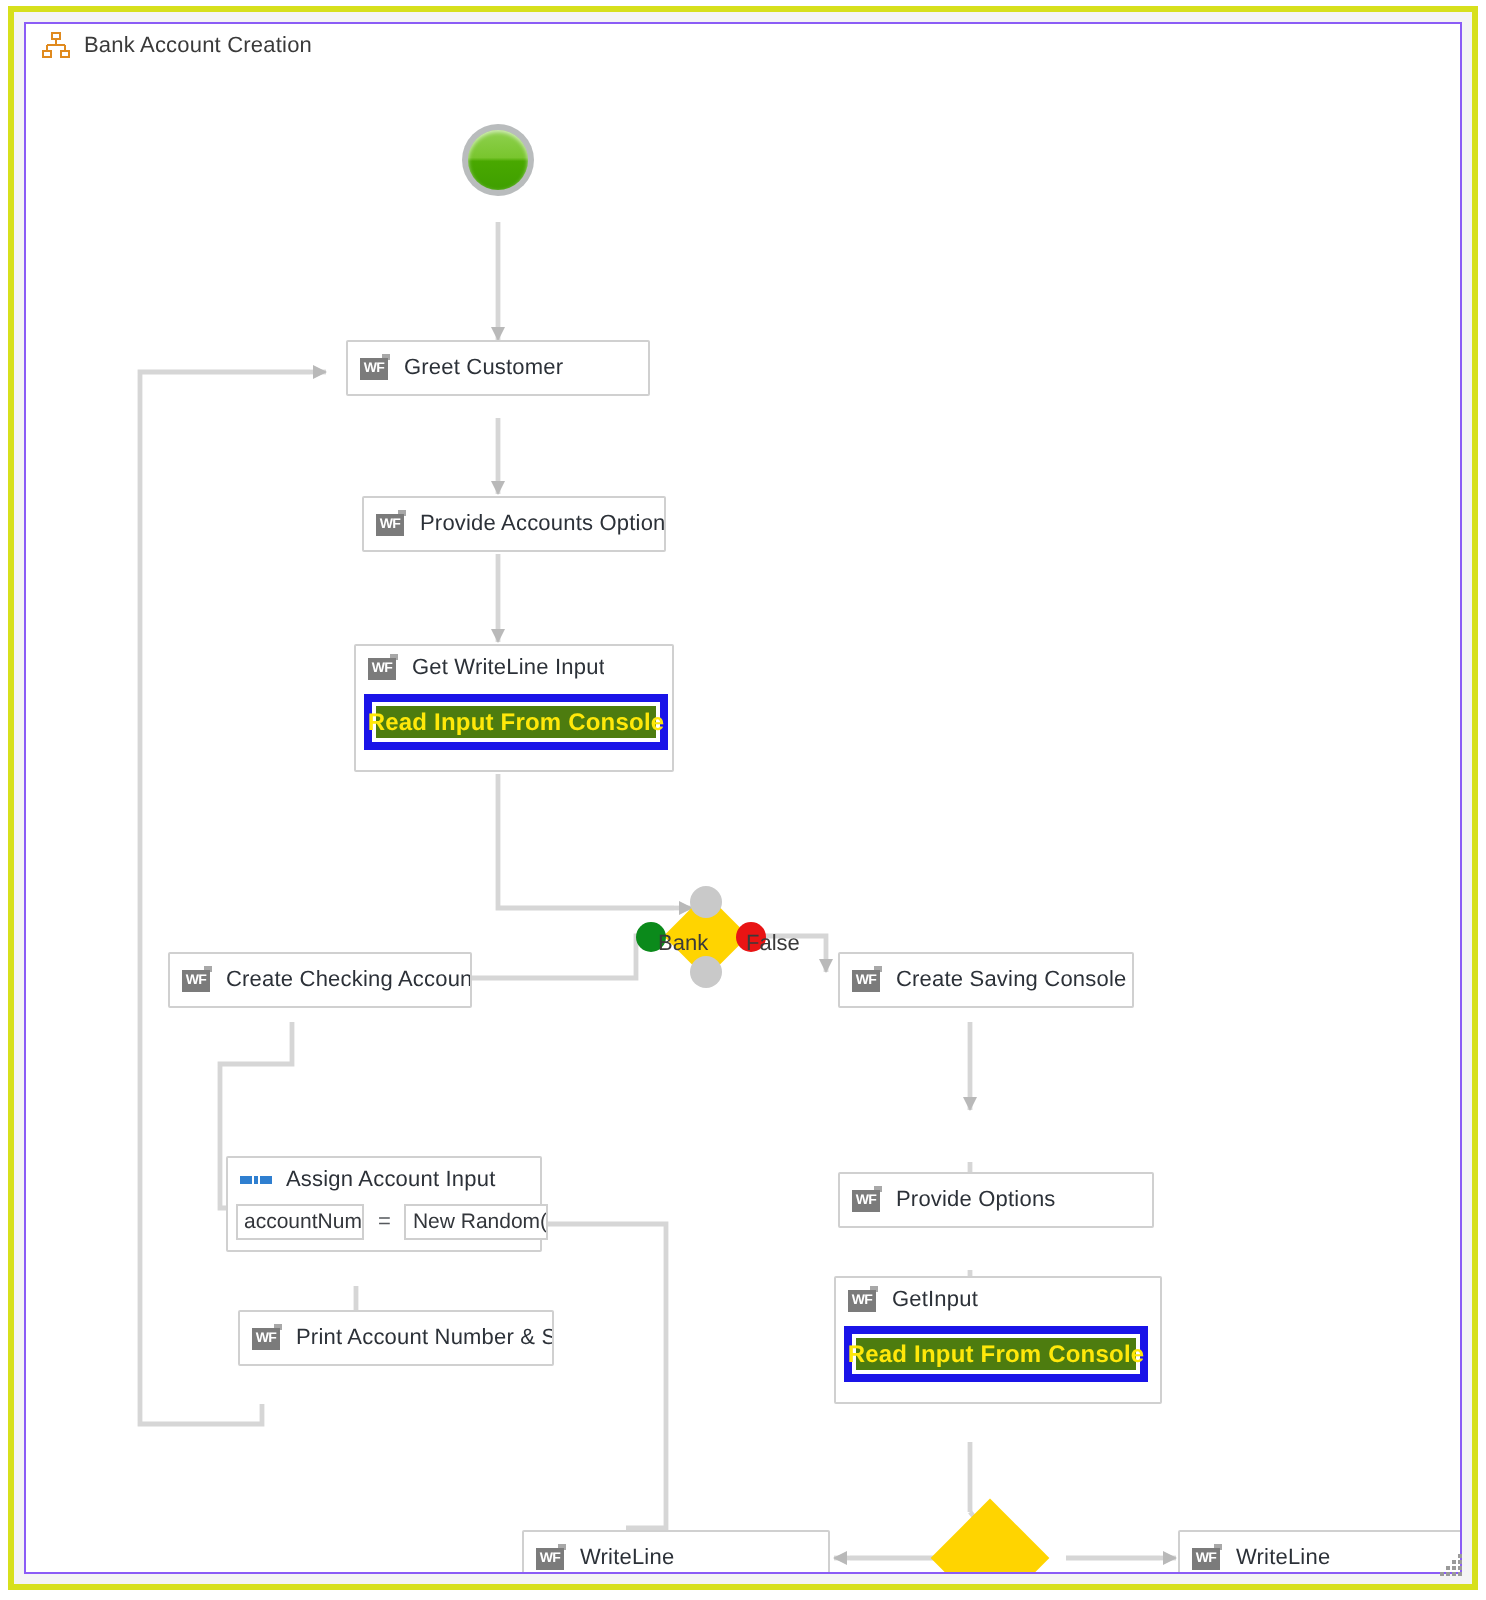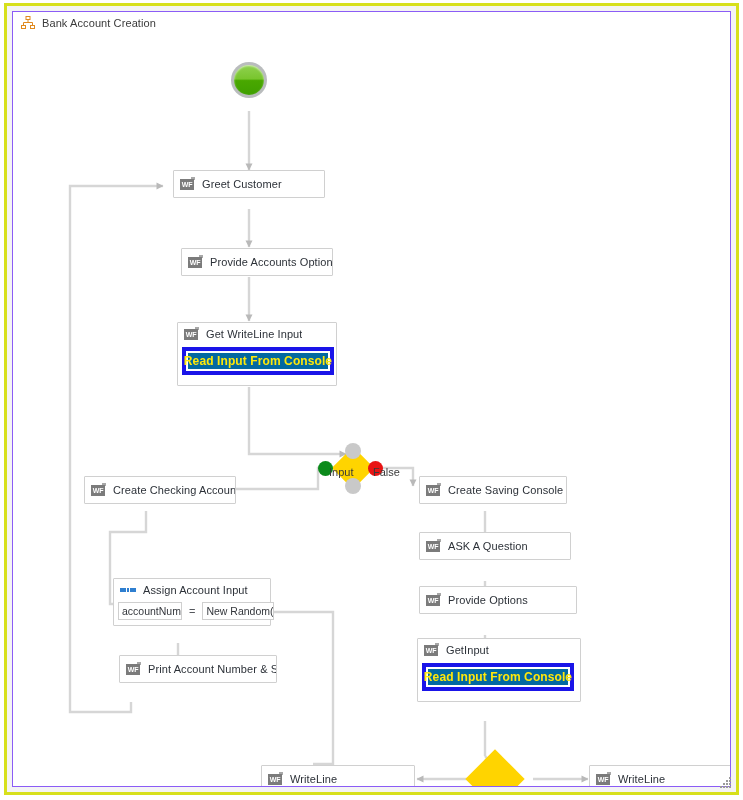--- a/index.html
+++ b/index.html
@@ -150,21 +150,21 @@
     position: absolute;
     box-sizing: border-box;
     background: #1a14e8;
     border: 2px solid #1a14e8;
     padding: 2px;
   }
   .read-console-inner {
     width: 100%; height: 100%;
     box-sizing: border-box;
     border: 2px solid #ffffff;
-    background: #0369a1;
+    background: #4d7c0f;
     display: flex;
     align-items: center;
     justify-content: center;
   }
   .read-console-inner span {
     color: #ffe80a;
     font-size: 12px;
     font-weight: bold;
     white-space: nowrap;
     letter-spacing: .1px;
@@ -370,21 +370,21 @@
             </div>
           </div>
         </div>
 
         <div>
           <div class="diamond" style="left:325px; top:419px; width:30px; height:30px;"></div>
           <div class="dot dot-gray" style="left:332px; top:409px; width:16px; height:16px;"></div>
           <div class="dot dot-gray" style="left:332px; top:444px; width:16px; height:16px;"></div>
           <div class="dot dot-green" style="left:305px; top:427px; width:15px; height:15px;"></div>
           <div class="dot dot-red" style="left:355px; top:427px; width:15px; height:15px;"></div>
-          <span class="branch-label" style="left:316px; top:432px;">Input</span>
+          <span class="branch-label" style="left:316px; top:432px;">Bank</span>
           <span class="branch-label" style="left:360px; top:432px;">False</span>
         </div>
 
         <div class="node" style="left:71px; top:442px; width:152px; height:28px;">
           <div class="node-head" style="height:26px;">
             <span class="wf-icon">
               <span class="tab"></span>
                 <span class="body">
                   <span>WF</span>
                 </span>
@@ -426,31 +426,20 @@
             <span class="wf-icon">
               <span class="tab"></span>
                 <span class="body">
                   <span>WF</span>
                 </span>
             </span>
             <span class="node-label">Create Saving Console</span>
           </div>
         </div>
 
-        <div class="node" style="left:406px; top:498px; width:152px; height:28px;">
-          <div class="node-head" style="height:26px;">
-            <span class="wf-icon">
-              <span class="tab"></span>
-                <span class="body">
-                  <span>WF</span>
-                </span>
-            </span>
-            <span class="node-label">ASK A Question</span>
-          </div>
-        </div>
 
         <div class="node" style="left:406px; top:552px; width:158px; height:28px;">
           <div class="node-head" style="height:26px;">
             <span class="wf-icon">
               <span class="tab"></span>
                 <span class="body">
                   <span>WF</span>
                 </span>
             </span>
             <span class="node-label">Provide Options</span>

